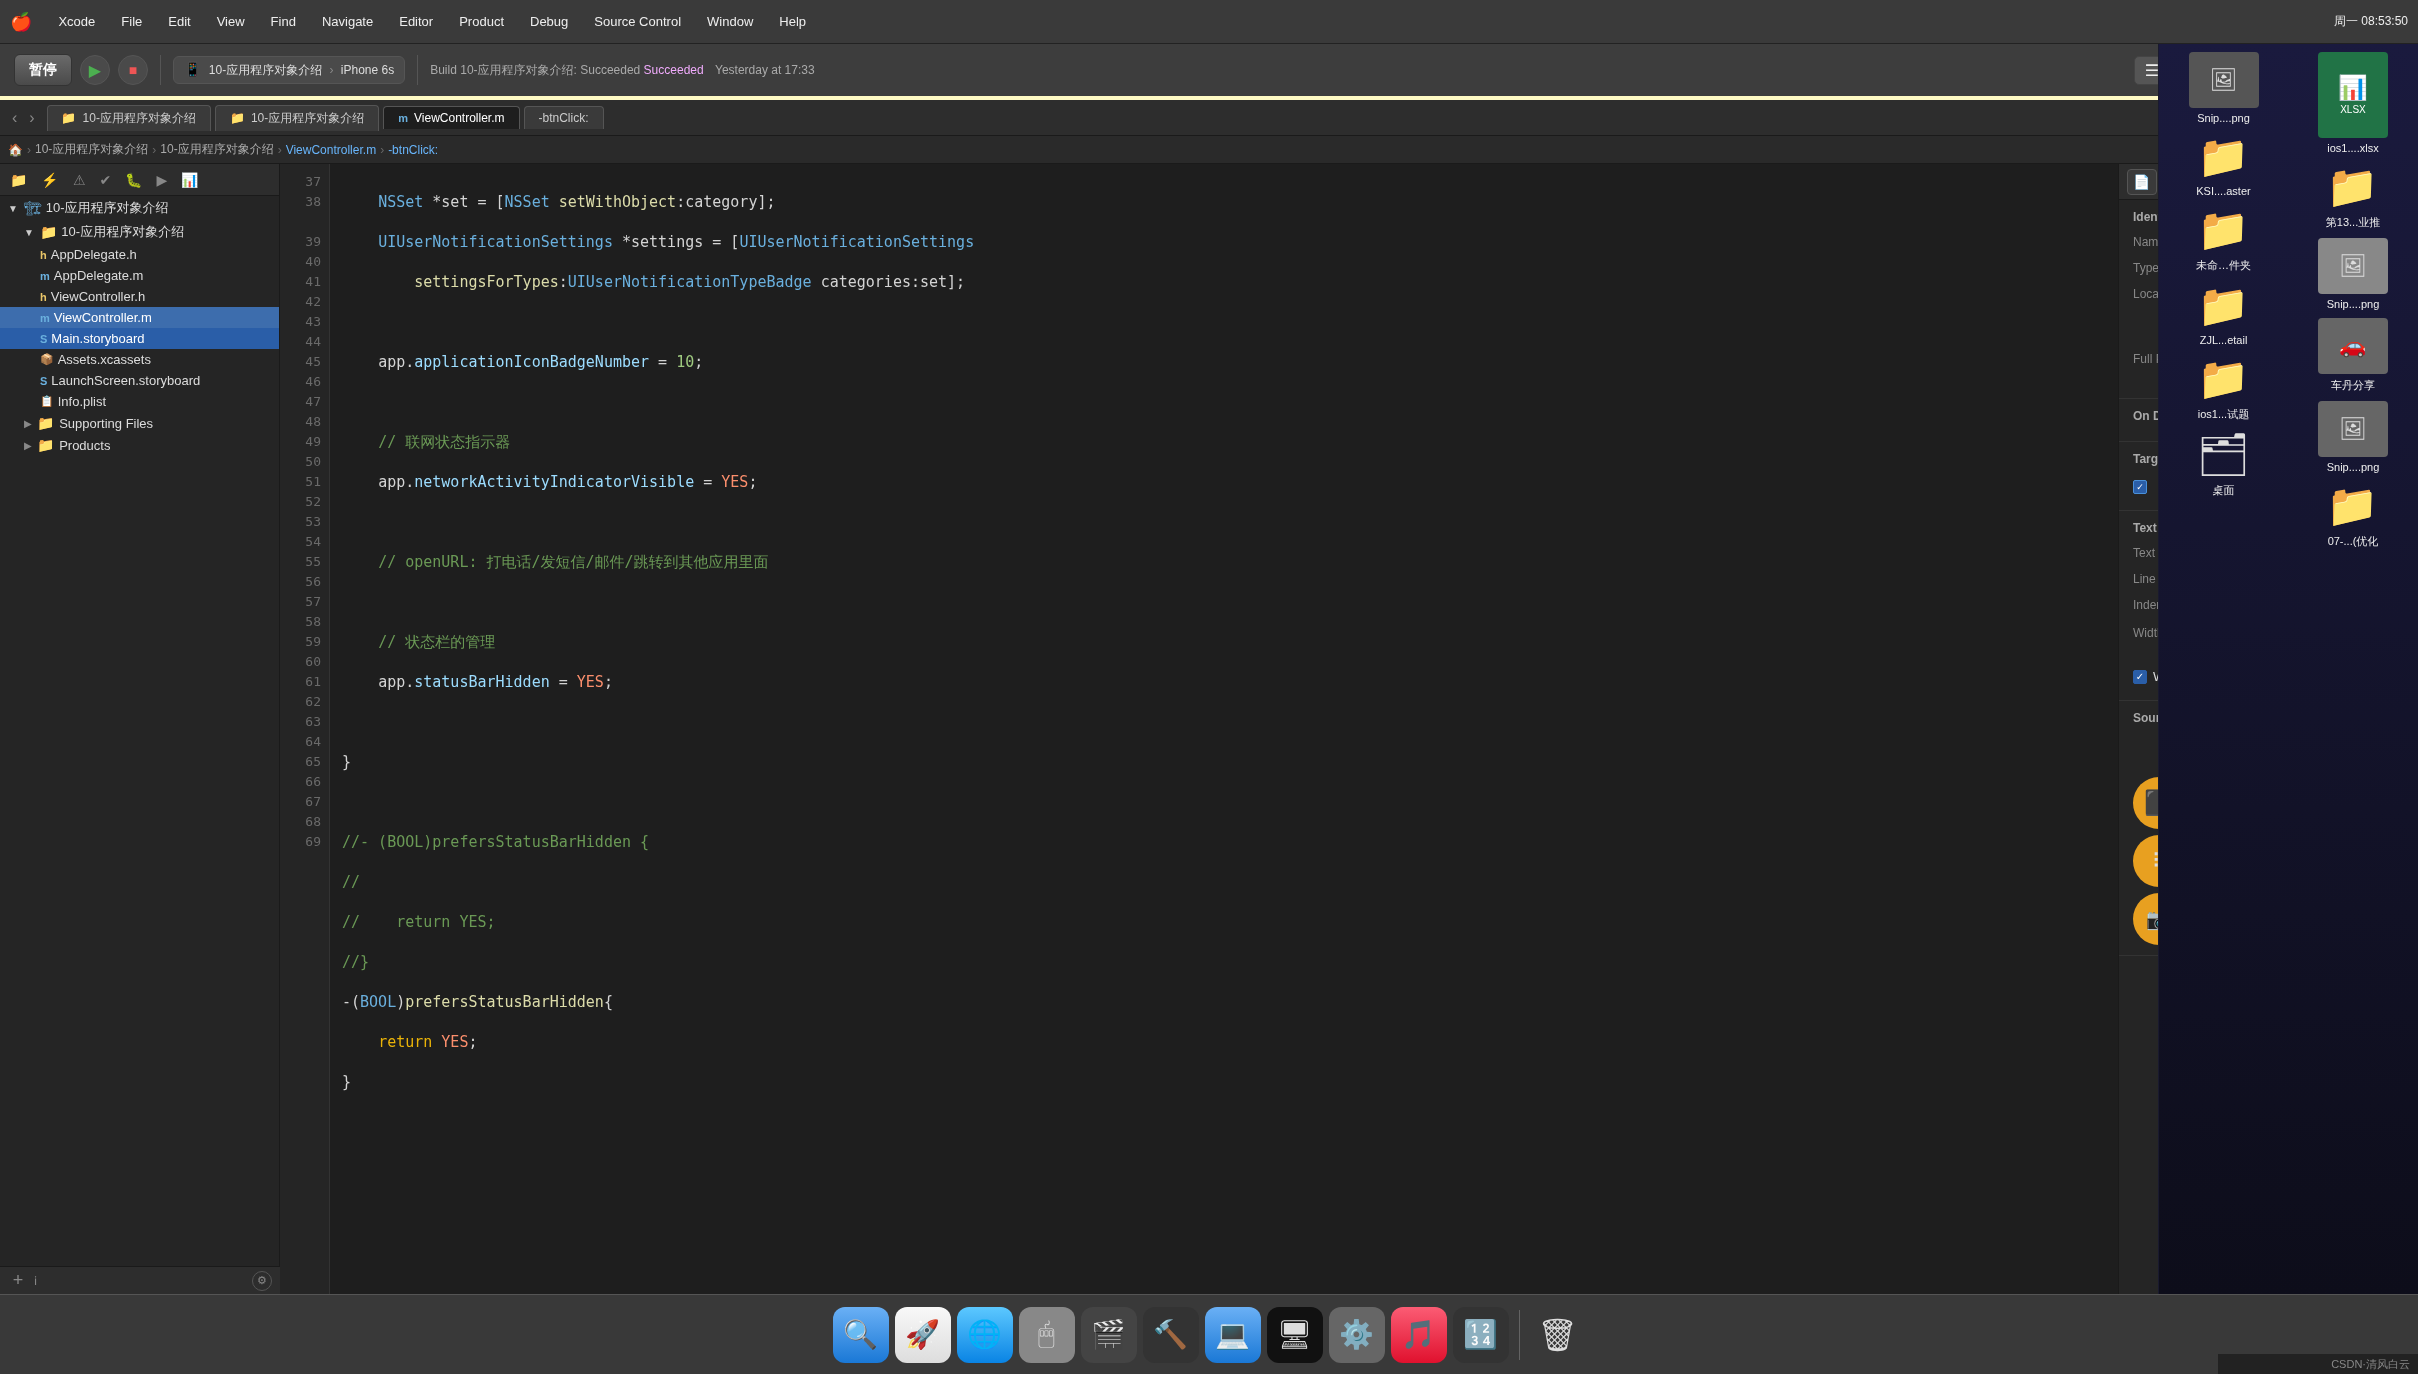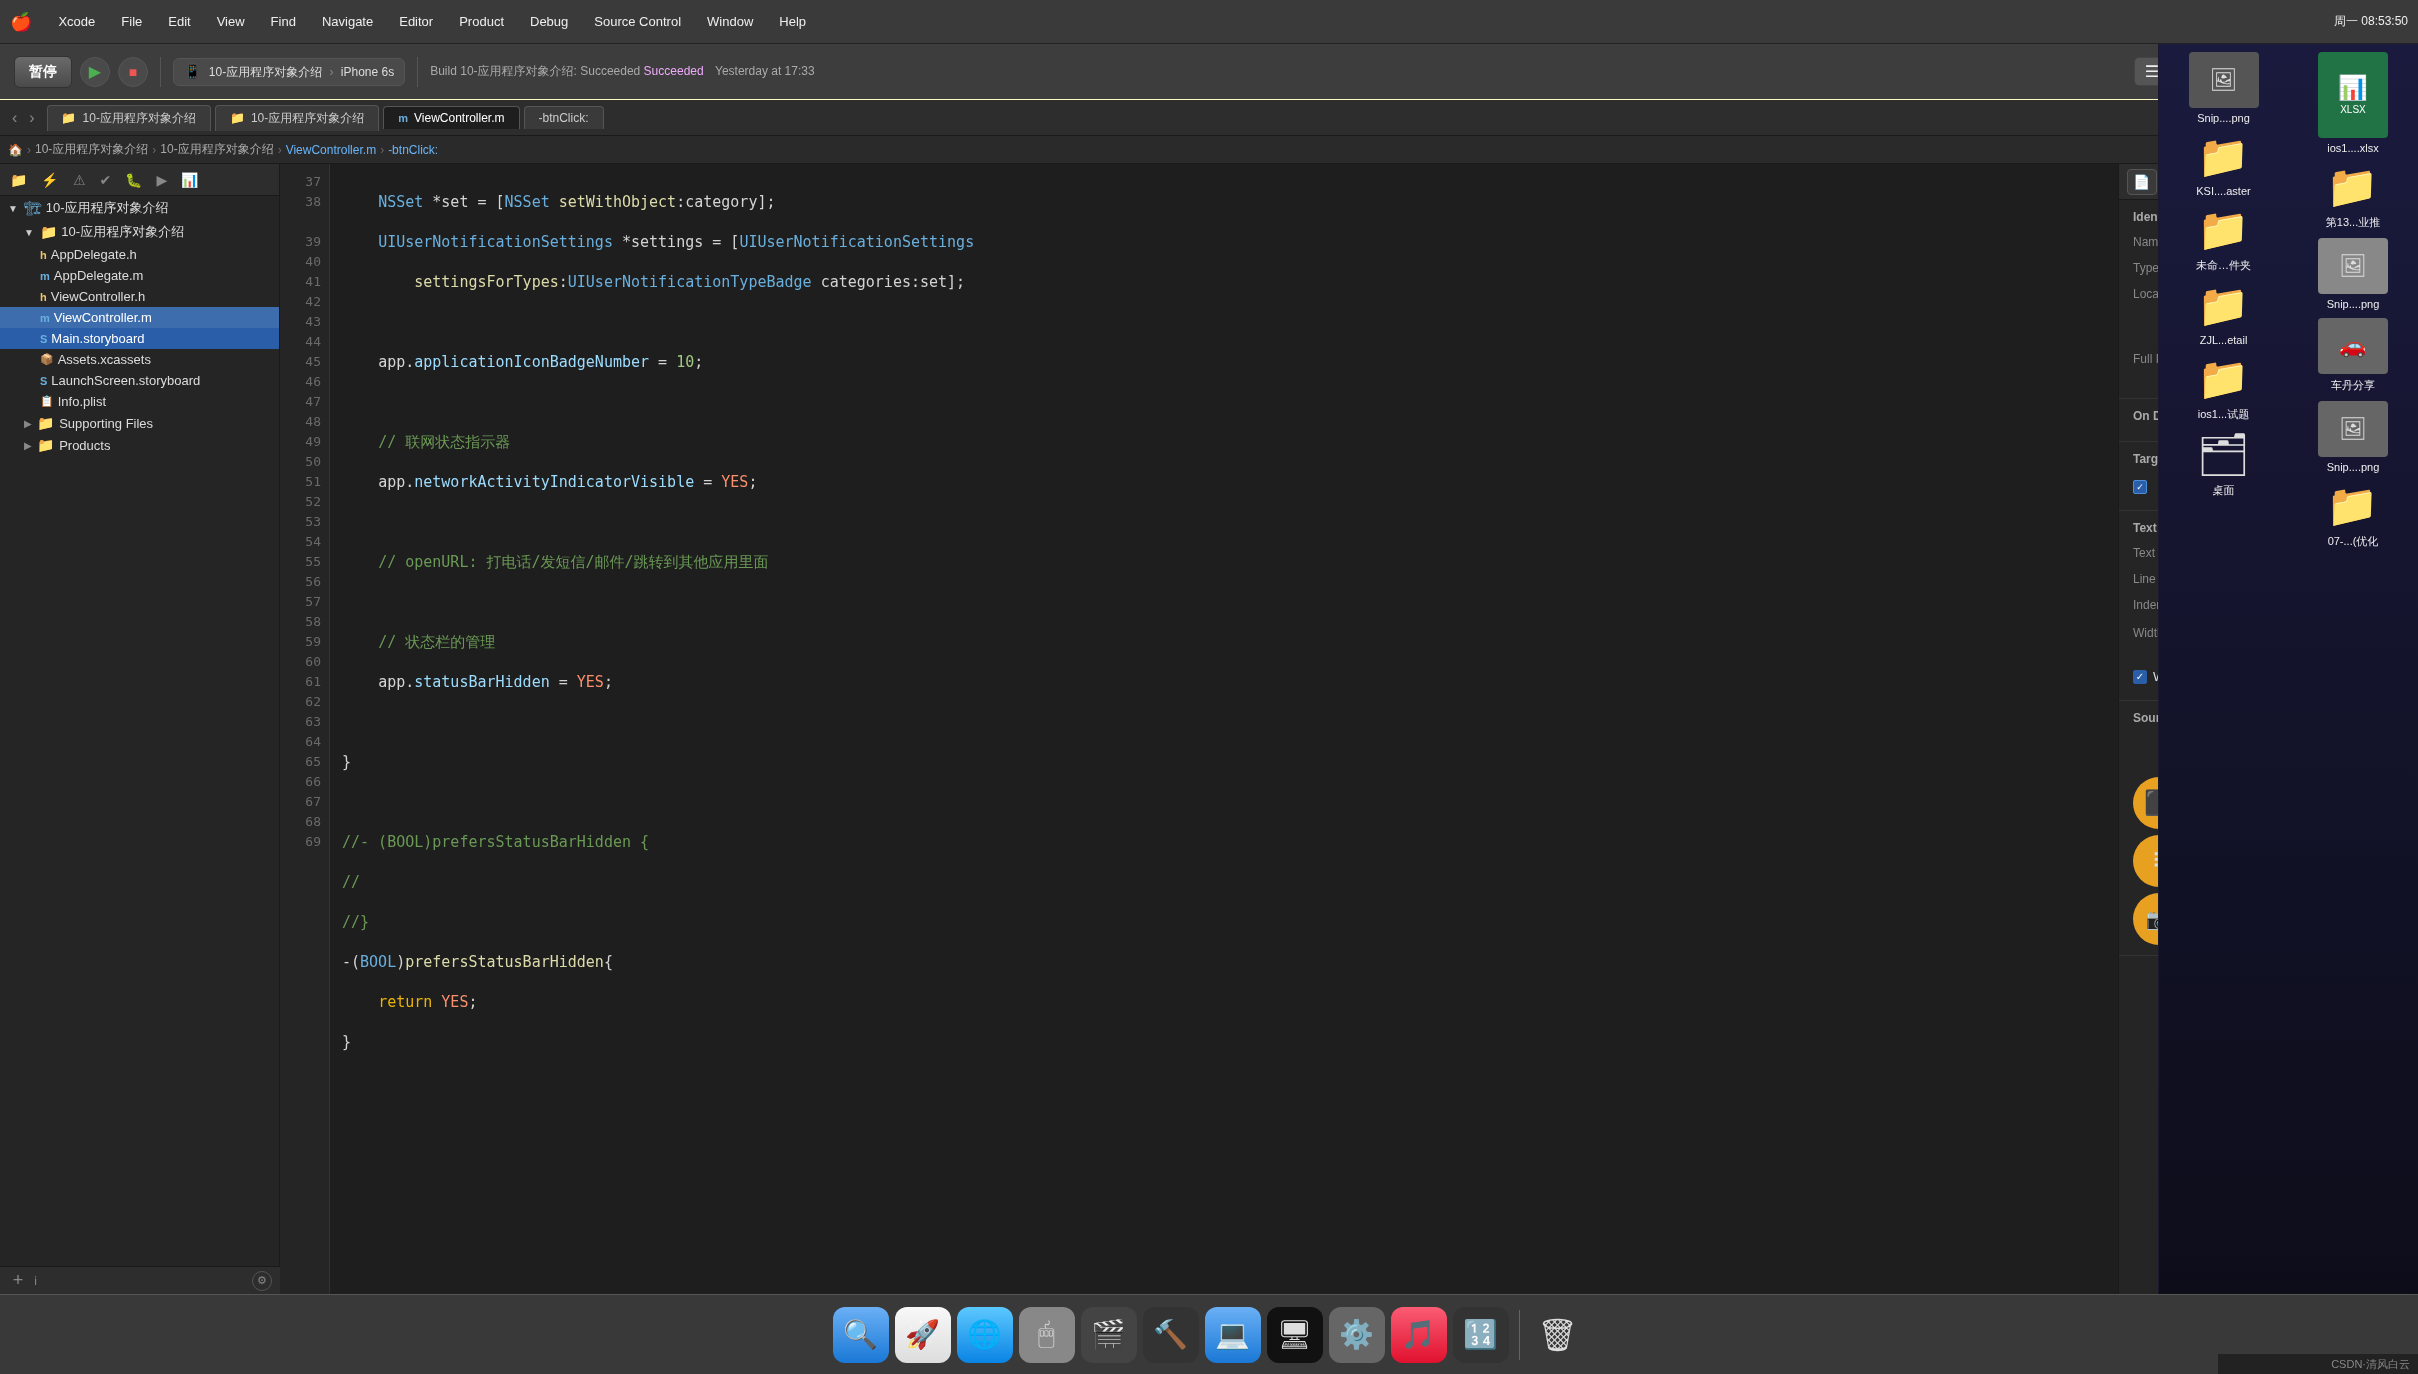--- a/index.html
+++ b/index.html
@@ -33,21 +33,21 @@
       gap: 10px;
       color: #eee;
       font-size: 12px;
     }
 
     
     #toolbar {
       width: 100%;
       height: 56px;
       background: #3d3d3d;
-      border-bottom: 1px solid #fef9c3;
+      border-bottom: 4px solid #fef9c3;
       display: flex;
       align-items: center;
       padding: 0 14px;
       gap: 8px;
     }
     .toolbar-btn {
       background: #555;
       border: 1px solid #444;
       border-radius: 5px;
       color: #eee;
@@ -706,20 +706,21 @@
 <span class="code-line"> </span>
 <span class="code-line">    <span class="comment">// openURL: 打电话/发短信/邮件/跳转到其他应用里面</span></span>
 <span class="code-line"> </span>
 <span class="code-line">    <span class="comment-zh">// 状态栏的管理</span></span>
 <span class="code-line">    <span class="plain">app.</span><span class="prop">statusBarHidden</span> <span class="plain">= </span><span class="bool-val">YES</span><span class="plain">;</span></span>
 <span class="code-line"> </span>
 <span class="code-line"><span class="plain">}</span></span>
 <span class="code-line"> </span>
 <span class="code-line"><span class="comment">//- (BOOL)prefersStatusBarHidden {</span></span>
 <span class="code-line"><span class="comment">//</span></span>
+<span class="code-line"><span class="comment">//    return YES;</span></span>
 <span class="code-line"><span class="comment">//}</span></span>
 <span class="code-line"><span class="plain">-(</span><span class="type">BOOL</span><span class="plain">)</span><span class="method">prefersStatusBarHidden</span><span class="plain">{</span></span>
 <span class="code-line">    <span class="kw">return</span> <span class="bool-val">YES</span><span class="plain">;</span></span>
 <span class="code-line"><span class="plain">}</span></span>
 <span class="code-line"> </span>
 <span class="code-line"> </span>
 <span class="code-line"> </span>
 
 
 

